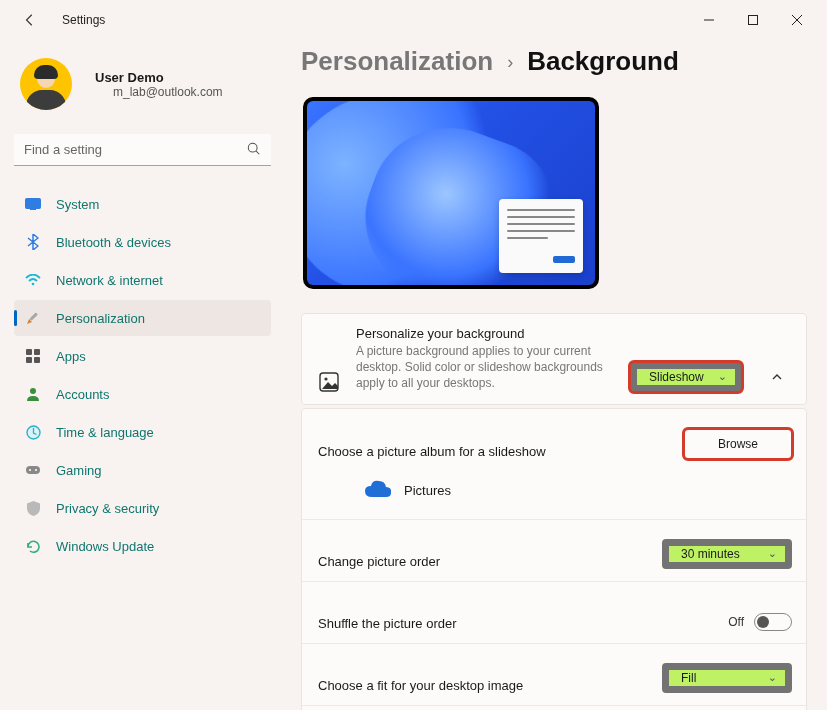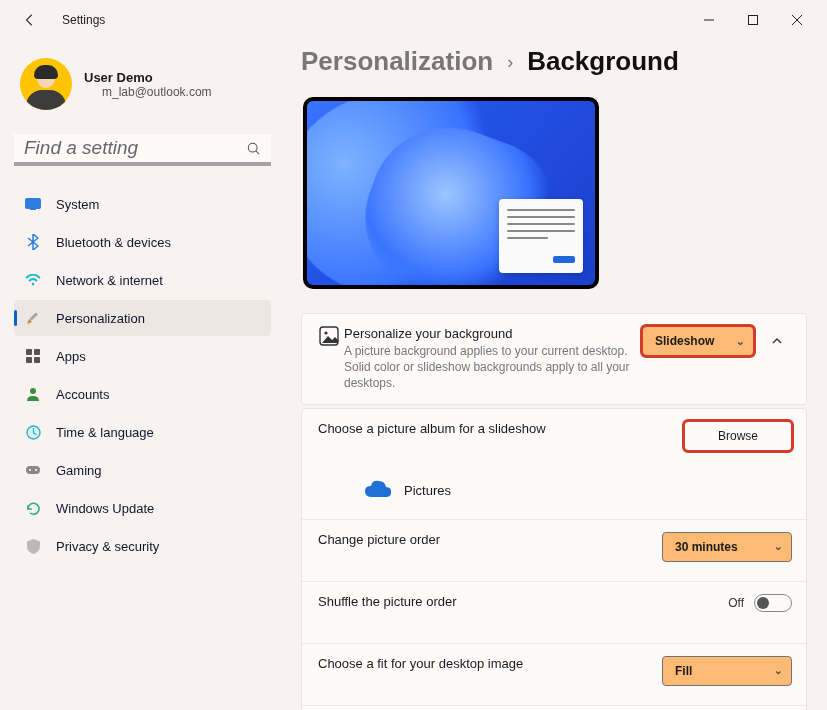--- a/index.html
+++ b/index.html
@@ -7,36 +7,36 @@
   
   .titlebar { display: flex; align-items: center; height: 40px; padding: 12px 8px; }
   .back-arrow { width: 32px; height: 32px; display: flex; align-items: center; justify-content: center; cursor: pointer; margin-left: 6px; }
   .titlebar-title { font-size: 12px; margin-left: 16px; color: #222; }
   .win-controls { margin-left: auto; display: flex; }
   .win-btn { width: 44px; height: 32px; display: flex; align-items: center; justify-content: center; cursor: pointer; }
   
   .main-layout { display: flex; height: calc(100% - 40px); }
   
   .sidebar { width: 285px; padding: 10px 14px 0 14px; }
-  .user-row { display: flex; align-items: center; gap: 12px; margin-bottom: 24px; margin-top: 8px; margin-left: 6px; }
+  .user-row { display: flex; align-items: center; gap: 23px; margin-bottom: 24px; margin-top: 8px; margin-left: 6px; }
   .avatar { width: 52px; height: 52px; border-radius: 50%; background: #ffc400; position: relative; overflow: hidden; }
   .avatar .head { position: absolute; width: 18px; height: 18px; background: #f5d6b3; border-radius: 50%; top: 12px; left: 17px; }
   .avatar .hair { position: absolute; width: 24px; height: 14px; background: #2b2b2b; border-radius: 10px 10px 4px 4px; top: 7px; left: 14px; }
   .avatar .body { position: absolute; width: 40px; height: 24px; background: #3c3c3c; border-radius: 16px 16px 0 0; bottom: -4px; left: 6px; }
   .user-info { display: flex; flex-direction: column; }
   .user-name { font-size: 13px; font-weight: 600; }
   .user-email { font-size: 12px; color: #555; margin-left: 18px; }
   
   .search-box { position: relative; margin-bottom: 20px; }
-  .search-input { width: 100%; height: 32px; background: #fdfbfa; border: none; border-bottom: 4px solid #a3a3a3; padding: 0 34px 0 10px; font-size: 19px; outline: none; font-style: italic; }
+  .search-input { width: 100%; height: 32px; background: #fdfbfa; border: none; border-bottom: 1px solid #a3a3a3; padding: 0 34px 0 10px; font-size: 13px; outline: none; }
   .search-input::placeholder { color: #666; }
   .search-icon { position: absolute; right: 10px; top: 8px; color: #555; }
   
   .nav { display: flex; flex-direction: column; gap: 2px; }
-  .nav-item { display: flex; align-items: center; gap: 14px; height: 36px; padding: 0 10px; border-radius: 4px; cursor: pointer; font-size: 13px; color: #0f172a; position: relative; }
+  .nav-item { display: flex; align-items: center; gap: 14px; height: 36px; padding: 0 10px; border-radius: 4px; cursor: pointer; font-size: 13px; color: #0f766e; position: relative; }
   .nav-item.active { background: #ede6e3; }
   .nav-item.active::before { content:""; position:absolute; left:0; top:10px; bottom:10px; width:3px; background:#0067c0; border-radius:2px; }
   .nav-icon { width: 18px; height: 18px; display: flex; align-items: center; justify-content: center; }
   
   .content { flex: 1; padding: 6px 20px 0 16px; overflow-y: auto; }
   .breadcrumb { display: flex; align-items: baseline; gap: 14px; margin-bottom: 20px; }
   .bc-parent { font-size: 26px; font-weight: 600; color: #777; }
   .bc-chevron { font-size: 18px; color: #777; position: relative; top: -2px;}
   .bc-current { font-size: 26px; font-weight: 700; color: #111; }
   
@@ -44,28 +44,28 @@
   .preview-inner { width: 100%; height: 100%; border-radius: 6px; background: linear-gradient(135deg,#3a74ff 0%,#2351e6 40%,#1a40cc 100%); position: relative; overflow: hidden; }
   .bloom { position: absolute; inset: 0; }
   .bloom::before, .bloom::after { content:""; position:absolute; border-radius:50% 40% 60% 50%; background: radial-gradient(circle at 30% 30%, #7db3ff, #3a74ff 60%, transparent 70%); filter: blur(0.5px); }
   .bloom::before { width: 220px; height: 200px; left: -20px; top: -10px; transform: rotate(-15deg); }
   .bloom::after { width: 180px; height: 170px; left: 60px; top: 30px; background: radial-gradient(circle at 40% 40%, #9cc6ff, #3a74ff 55%, transparent 70%); transform: rotate(20deg); }
   .preview-card { position:absolute; right:12px; bottom:12px; width:84px; height:74px; background:#fafafa; border-radius:4px; box-shadow: 0 2px 6px rgba(0,0,0,.2); padding:10px 8px; display:flex; flex-direction:column; gap:5px;}
   .preview-card .line { height:2px; background:#888; border-radius:1px;}
   .preview-card .btn { width:22px; height:7px; background:#2169d4; border-radius:2px; align-self:flex-end; margin-top:auto;}
   
   .card { background:#fdfbfa; border:1px solid #eae4e1; border-radius:4px; margin-bottom:3px; }
-  .row { display:flex; align-items:flex-start; min-height:62px; padding:12px 14px 12px 16px; gap:4px; }
+  .row { display:flex; align-items:flex-end; min-height:62px; padding:12px 14px 12px 16px; gap:16px; }
   .row + .row, .row.sep { border-top:1px solid #eee9e6; }
   .row-icon { width:22px; display:flex; justify-content:center; color:#333;}
   .row-text { flex:1; display:flex; flex-direction:column; gap:2px; }
   .row-title { font-size:13px; color:#1a1a1a; }
   .row-desc { font-size:12px; color:#777; line-height:1.35; }
   
-  .dropdown { height:30px; min-width:112px; background:#fdba74; border:1px solid #737373; border-radius:4px; display:flex; align-items:center; justify-content:space-between; padding:0 8px 0 12px; font-size:12px; cursor:pointer;font-weight:bold;}
+  .dropdown { height:30px; min-width:112px; background:#bef264; border:7px solid #737373; border-radius:4px; display:flex; align-items:center; justify-content:space-between; padding:0 8px 0 12px; font-size:12px; cursor:pointer;}
   .dropdown.wide { min-width:130px; }
   .btn-flat { height:30px; min-width:108px; background:#fdfbfa; border:1px solid #ddd7d4; border-radius:4px; display:flex; align-items:center; justify-content:center; font-size:12px; cursor:pointer;}
   .highlight { outline:3px solid #d43b2a; outline-offset:-1px; }
   .expand-chev { width:30px; height:30px; display:flex; align-items:center; justify-content:center; cursor:pointer; margin-left:4px;}
   
   .folder-row { display:flex; align-items:center; gap:12px; padding:8px 16px 16px 62px; }
   .cloud-icon { width:28px; height:20px; }
   .folder-label { font-size:13px; }
   
   .toggle-wrap { display:flex; align-items:center; gap:10px; }
@@ -198,34 +198,34 @@
             <svg width="16" height="12" viewBox="0 0 16 12">
               <rect x="1" y="2" width="14" height="8" rx="4" fill="#888"></rect>
               <circle cx="5" cy="6" r="1" fill="#fff"></circle>
               <circle cx="11" cy="6" r="1" fill="#fff"></circle>
             </svg>
           </span>
         <span>Gaming</span>
       </div>
       <div class="nav-item">
         <span class="nav-icon">
+            <svg width="13" height="15" viewBox="0 0 13 15">
+              <path d="M6.5 0 L13 2.5 L13 7 Q13 13 6.5 15 Q0 13 0 7 L0 2.5 Z" fill="#b9b9b9"></path>
+            </svg>
+          </span>
+        <span>Privacy &amp; security</span>
+      </div>
+      <div class="nav-item">
+        <span class="nav-icon">
             <svg width="15" height="15" viewBox="0 0 15 15">
               <path d="M2 7.5 A5.5 5.5 0 1 1 4 12" stroke="#2eb077" stroke-width="1.6" fill="none"></path>
               <path d="M2 4 L2 8 L6 8" stroke="#2eb077" stroke-width="1.6" fill="none"></path>
             </svg>
           </span>
         <span>Windows Update</span>
-      </div>
-      <div class="nav-item">
-        <span class="nav-icon">
-            <svg width="13" height="15" viewBox="0 0 13 15">
-              <path d="M6.5 0 L13 2.5 L13 7 Q13 13 6.5 15 Q0 13 0 7 L0 2.5 Z" fill="#b9b9b9"></path>
-            </svg>
-          </span>
-        <span>Privacy &amp; security</span>
       </div>
     </nav>
   </aside>
 
   <main class="content">
     <div class="breadcrumb">
       <span class="bc-parent">Personalization</span>
       <span class="bc-chevron">›</span>
       <span class="bc-current">Background</span>
     </div>

